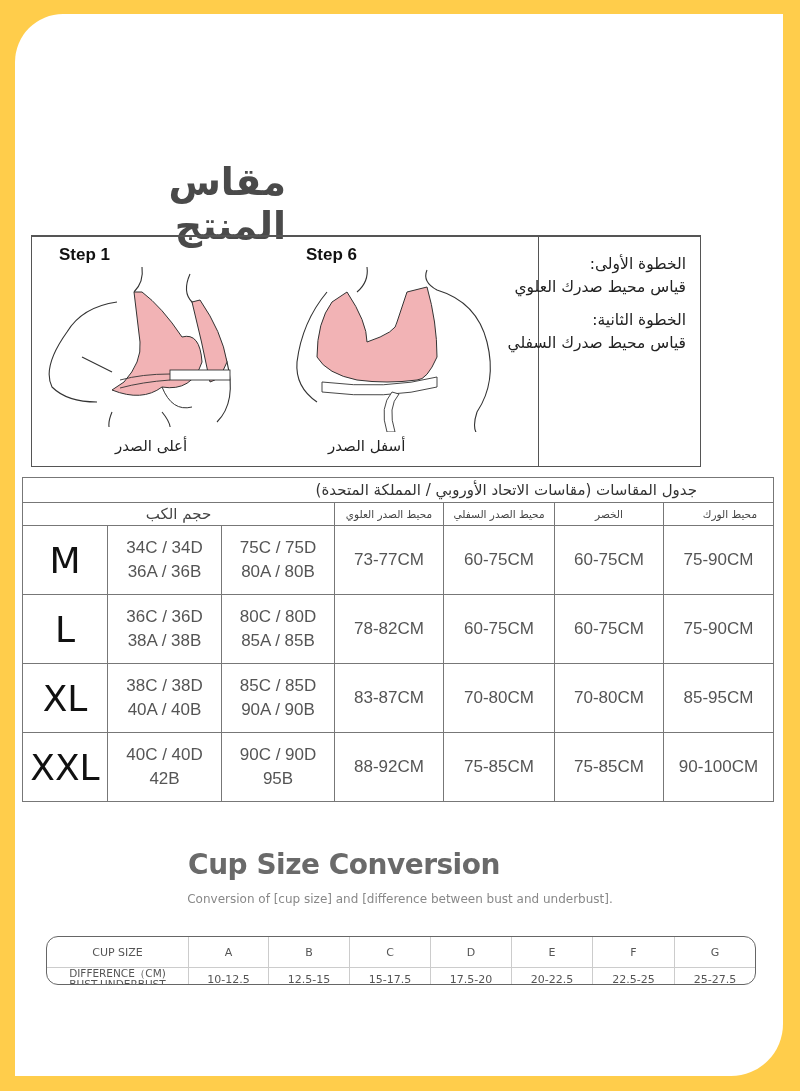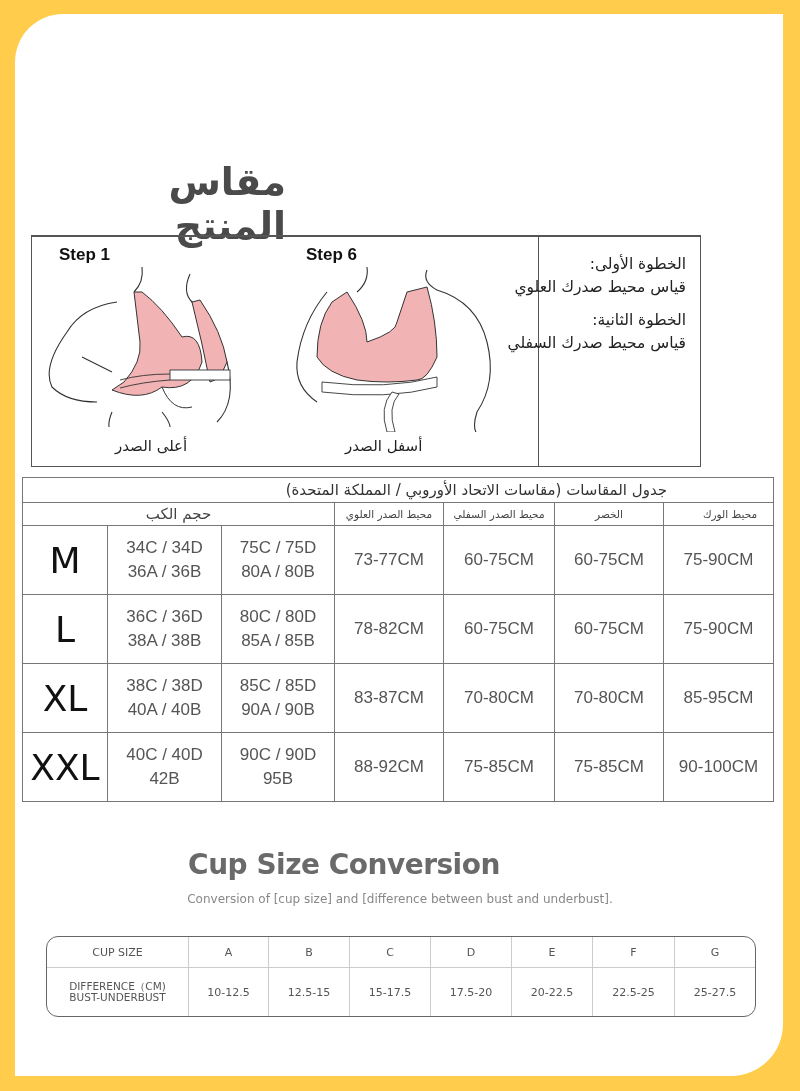--- a/index.html
+++ b/index.html
@@ -26,32 +26,32 @@
   .step-caption { position: absolute; direction: rtl; font-size: 15px; color: #222; }
   .illus { position: absolute; }
   .instr { position: absolute; right: 14px; top: 16px; direction: rtl; text-align: right; font-size: 15.5px; line-height: 23px; color: #222; width: 200px; }
   .instr .blk { margin-bottom: 10px; }
   
   table.size {
     position: absolute; left: 22px; top: 477px; width: 751px;
     border-collapse: collapse; table-layout: fixed;
   }
   table.size td { border: 1.5px solid #777; text-align: center; vertical-align: middle; color: #444; }
-  table.size .cap { direction: rtl; text-align: right; padding-right: 106px; font-size: 15px; height: 25px; color: #333; }
+  table.size .cap { direction: rtl; text-align: right; padding-right: 76px; font-size: 15px; height: 25px; color: #333; }
   table.size .hdr { font-size: 10.5px; height: 23px; direction: rtl; color: #444; margin-left: 24px; }
   table.size .hdr.cup { font-size: 15px; }
   table.size .hdr.hip { text-align: right; padding-right: 16px; }
   table.size tr.row td { height: 69px; font-family: "Liberation Sans", sans-serif; font-size: 17px; color: #555; }
   table.size tr.row td.sz { font-size: 36px; color: #111; font-family: "DejaVu Sans", sans-serif; font-weight: normal; }
   table.size tr.row td.cupv { line-height: 24px; font-size: 17px; }
   
   .cc-title { position: absolute; left: 0; top: 848px; width: 672px; text-align: center; font-family: "DejaVu Sans", sans-serif; font-weight: bold; font-size: 28px; color: #6a6a6a; letter-spacing: -0.5px; padding-left: 16px; }
   .cc-sub { position: absolute; left: 0; top: 892px; width: 800px; text-align: center; font-size: 12px; color: #888; }
   .cc-table {
-    position: absolute; left: 46px; top: 936px; width: 710px; height: 81px;
+    position: absolute; left: 46px; top: 936px; width: 710px; height: 49px;
     border: 1.5px solid #666; border-radius: 12px; overflow: hidden;
     display: grid; grid-template-columns: 142px 80px 81px 81px 81px 81px 82px auto;
     grid-template-rows: 31px auto;
   }
   .cc-cell { display: flex; align-items: center; justify-content: center; text-align: center; font-size: 11px; color: #555; border-right: 1px solid #ccc; border-bottom: 1px solid #ccc; line-height: 11px; }
   .cc-cell.last { border-right: none; }
   .cc-cell.bottom { border-bottom: none; }
 </style>
 </head>
 <body>
@@ -89,21 +89,21 @@
       <path d="M140 8 Q135 20 150 28 Q190 40 200 80 Q210 120 190 150"></path>
       <path d="M40 30 Q15 60 10 100 Q8 125 30 140"></path>
       <path d="M190 150 Q185 165 190 172"></path>
     </g>
     <path d="M45 40 L60 30 Q80 60 80 80 Q110 70 110 60 L120 30 L140 25 Q150 60 150 95 Q140 118 130 118 Q100 122 70 118 Q40 112 30 95 Q30 60 45 40 Z" fill="#F2B3B5" stroke="#333" stroke-width="1"></path>
     <path d="M35 120 Q100 128 150 115 L150 125 Q100 138 35 130 Z" fill="#fff" stroke="#333" stroke-width="0.9"></path>
     <path d="M105 130 Q92 145 100 170 L108 170 Q100 145 112 132 Z" fill="#fff" stroke="#333" stroke-width="0.9"></path>
   </svg>
 
   <div class="step-caption" style="left:83px; top:200px;">أعلى الصدر</div>
-  <div class="step-caption" style="left:313px; top:200px;">أسفل الصدر</div>
+  <div class="step-caption" style="left:296px; top:200px;">أسفل الصدر</div>
 
   <div class="instr">
     <div class="blk">
       <div>الخطوة الأولى:</div>
       <div>قياس محيط صدرك العلوي</div>
     </div>
     <div class="blk">
       <div>الخطوة الثانية:</div>
       <div>قياس محيط صدرك السفلي</div>
     </div>

